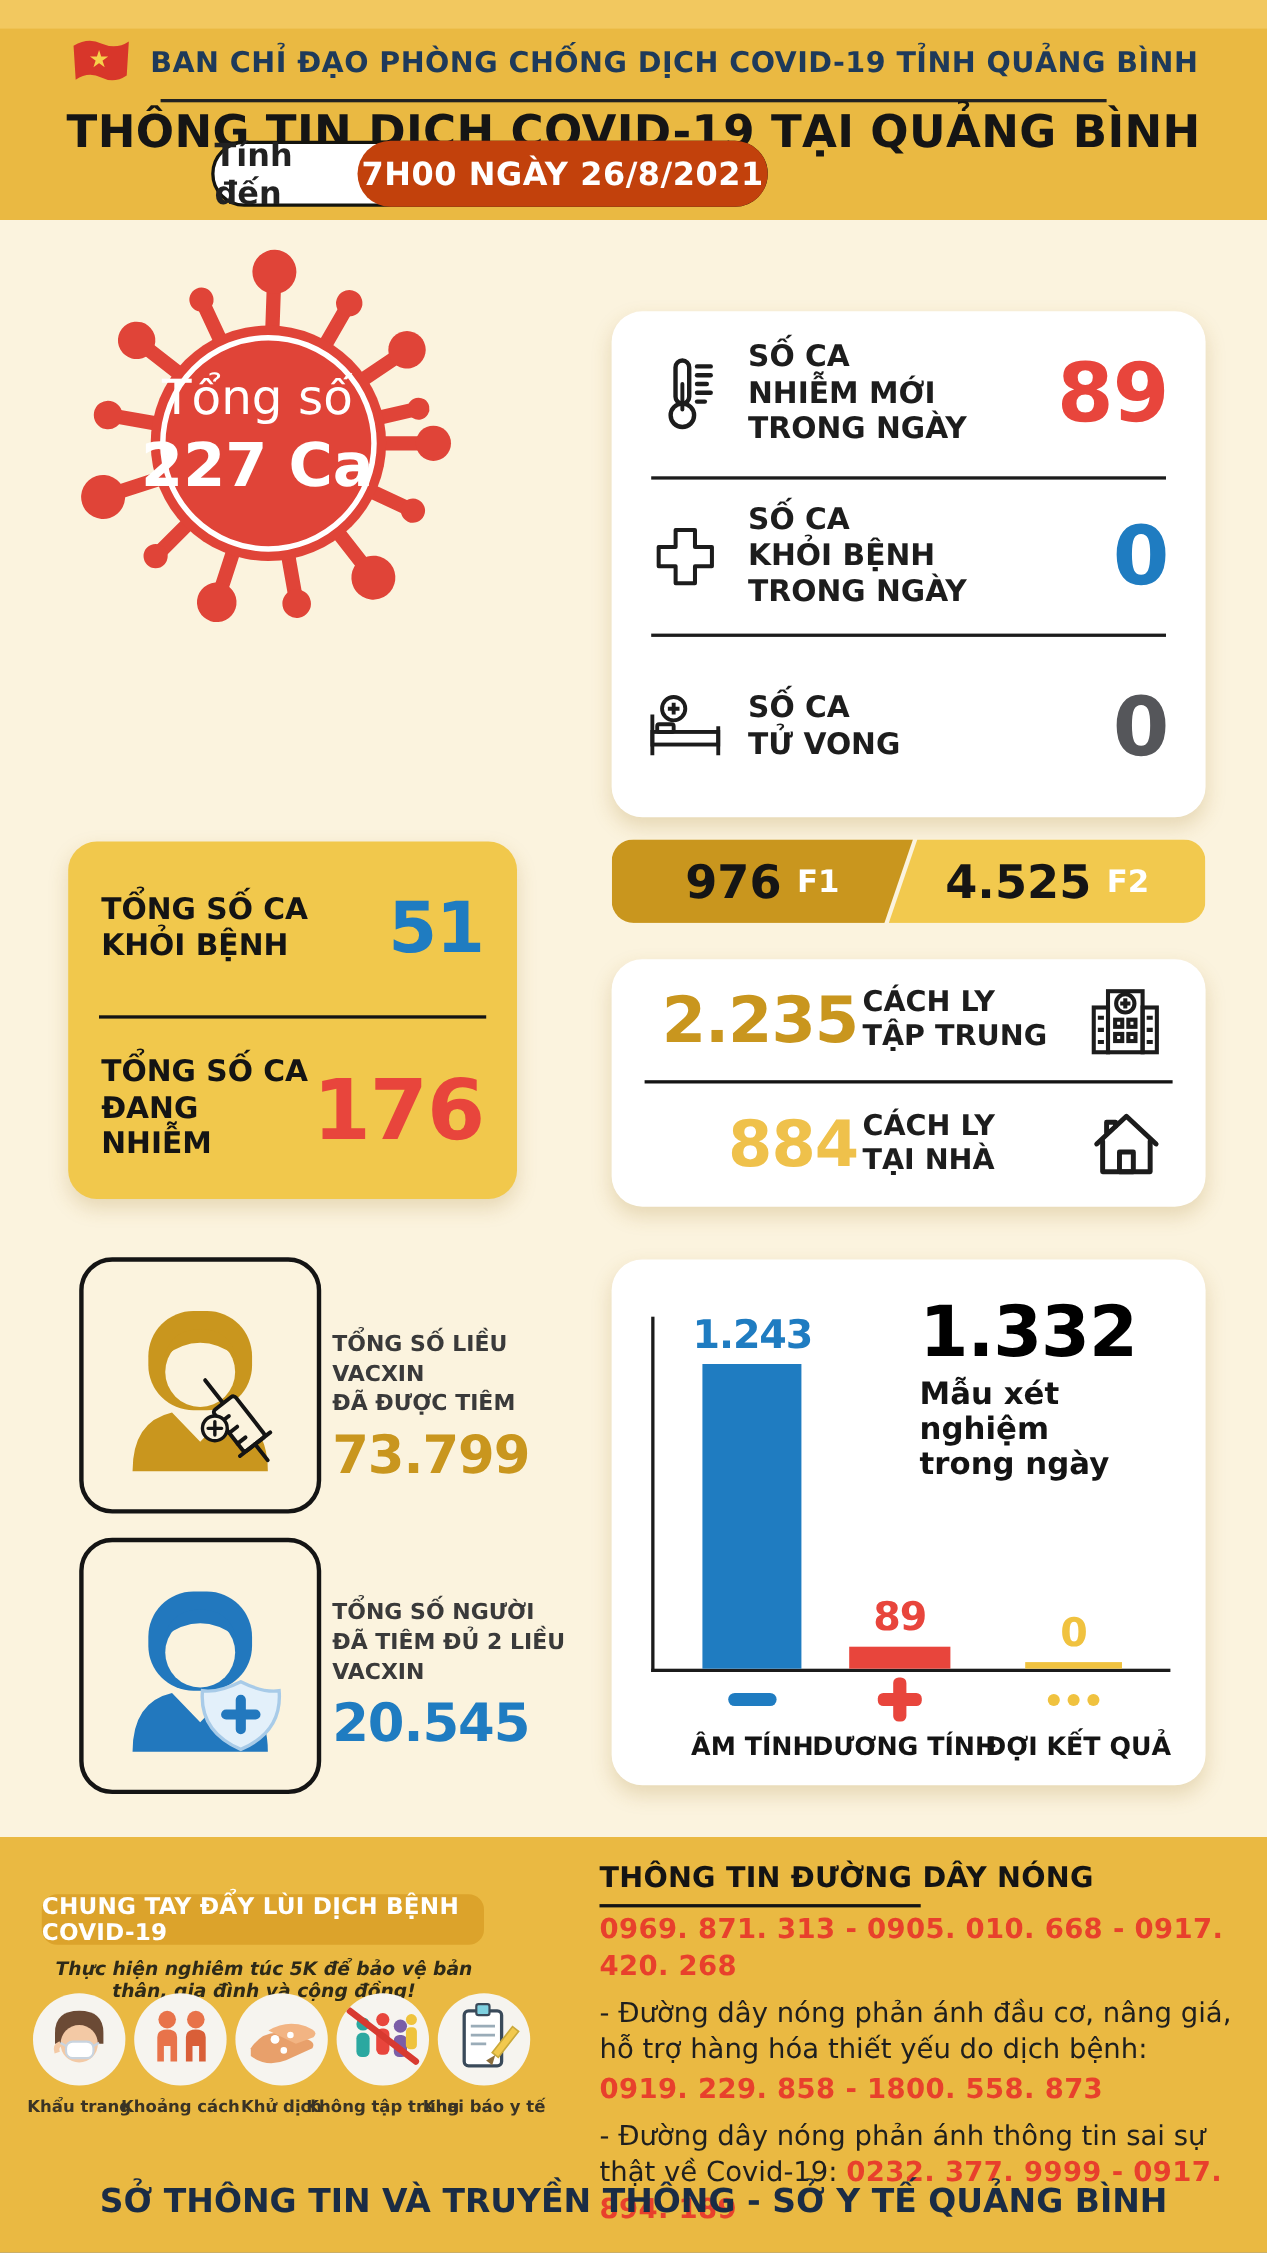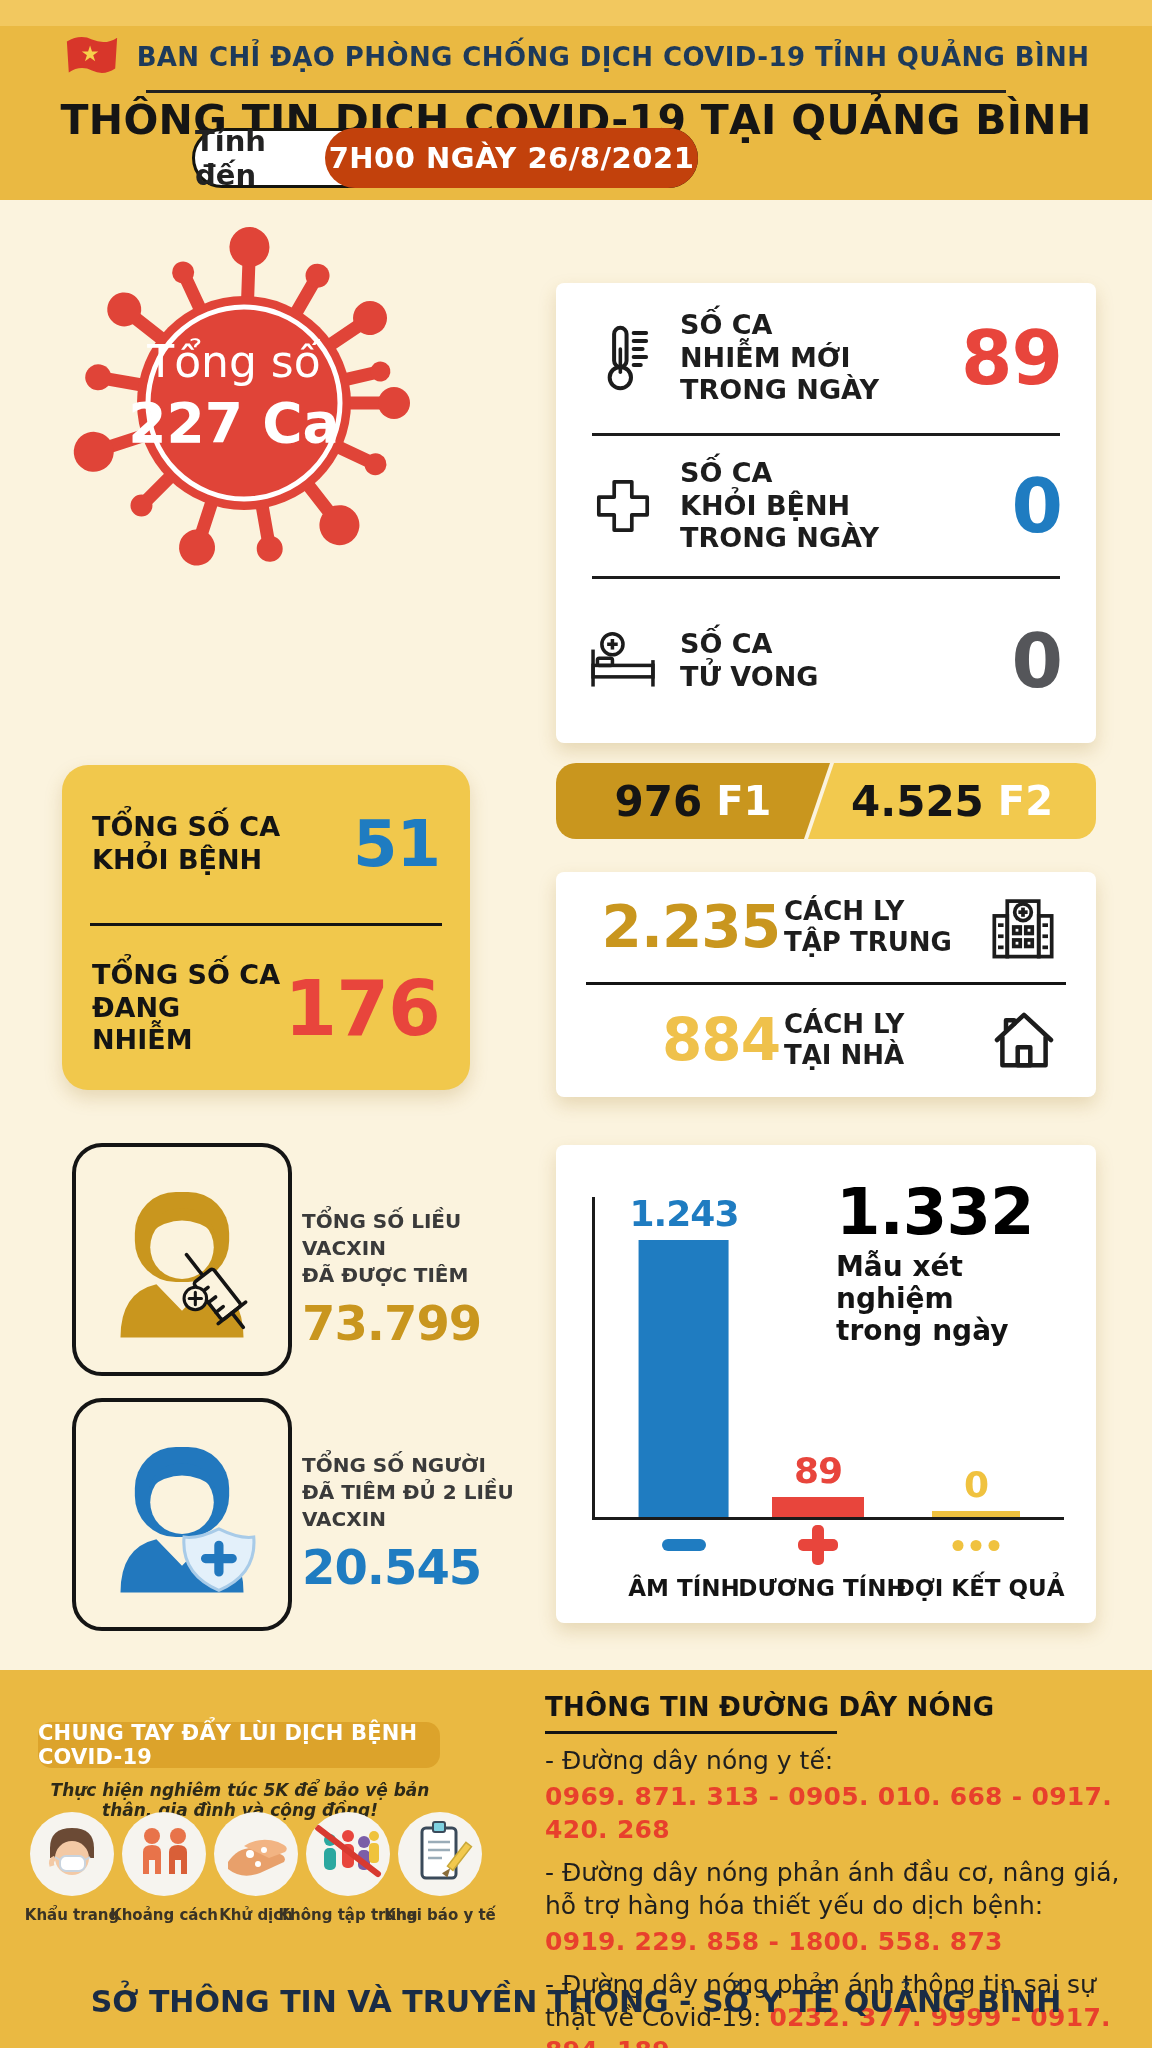--- a/index.html
+++ b/index.html
@@ -27,21 +27,21 @@
 
   
   .virus{position:absolute;left:44px;top:218px;width:380px;height:370px;}
   .spike line{stroke:#E04438;stroke-width:13;stroke-linecap:round;}
   .spike circle{fill:#E04438;}
   .virus-text{position:absolute;left:0;top:118px;width:100%;text-align:center;color:#fff;}
   .vt1{font-size:44px;font-weight:500;}
   .vt2{font-size:55px;font-weight:800;margin-top:4px;}
 
   
-  .card{position:absolute;background:#fff;border-radius:8px;box-shadow:0 8px 18px rgba(160,120,30,.22);}
+  .card{position:absolute;background:#fff;border-radius:28px;box-shadow:0 8px 18px rgba(160,120,30,.22);}
   .daily-card{left:556px;top:283px;width:540px;height:460px;}
   .d-row{display:flex;align-items:center;padding:0 34px 0 30px;}
   .d-row.r0{height:150px;}.d-row.r1{height:140px;}.d-row.r2{height:164px;}
   .d-div{height:3px;background:#1c1c1c;margin:0 36px;}
   .d-icon{flex:none;width:74px;display:flex;justify-content:center;}
   .d-label{margin-left:20px;font-size:27px;line-height:1.22;font-weight:800;color:#1d1d1d;}
   .d-value{margin-left:auto;font-size:74px;font-weight:800;letter-spacing:-1px;}
   .red{color:#E8453C;} .blue{color:#1F7CC1;} .gray{color:#55565A;} .goldnum{color:#C9961E;} .ltgold{color:#EFC14B;}
 
   .cum-card{position:absolute;left:62px;top:765px;width:408px;height:325px;background:#F1C84C;border-radius:26px;
@@ -51,21 +51,21 @@
   .c-div{height:3px;background:#141414;margin:0 28px;}
   .c-label{font-size:27px;line-height:1.22;font-weight:800;color:#141414;}
   .c-value{margin-left:auto;font-weight:800;letter-spacing:-1px;}
   .c-row.r0 .c-value{font-size:64px;} .c-row.r1 .c-value{font-size:76px;}
 
   .fbanner{position:absolute;left:556px;top:763px;width:540px;height:76px;border-radius:20px;overflow:hidden;background:#FBF3DE;}
   .fseg{position:absolute;top:0;bottom:0;display:flex;align-items:center;justify-content:center;gap:14px;}
   .fseg.f1{left:0;width:274px;background:#C9961E;clip-path:polygon(0 0,100% 0,calc(100% - 26px) 100%,0 100%);}
   .fseg.f2{left:252px;right:0;background:#F2C94E;clip-path:polygon(26px 0,100% 0,100% 100%,0 100%);}
   .fnum{font-size:42px;font-weight:800;color:#151515;}
-  .funit{font-size:40px;font-weight:800;color:#fff;}
+  .funit{font-size:28px;font-weight:800;color:#fff;}
 
   .quar-card{left:556px;top:872px;width:540px;height:225px;}
   .q-row{display:flex;align-items:center;padding:0 36px 0 28px;height:110px;}
   .q-div{height:3px;background:#141414;margin:0 30px;}
   .q-value{flex:none;width:196px;text-align:right;font-size:58px;font-weight:800;letter-spacing:-1px;}
   .q-label{margin-left:4px;font-size:26px;line-height:1.2;font-weight:800;color:#1d1d1d;}
   .q-icon{margin-left:auto;display:flex;}
 
   
   .vax-box{position:absolute;left:72px;width:212px;height:225px;border:4px solid #141414;border-radius:30px;
@@ -485,21 +485,20 @@
           </g>
         </svg>
       </div>
       <div class="k-label">Khai báo y tế</div>
     </div>
   </div>
 
   <div class="hotline">
     <div class="h-head">THÔNG TIN ĐƯỜNG DÂY NÓNG</div>
     <div class="h-underline"></div>
-    <p class="h-text">- Đường dây nóng y tế:</p>
     <p class="h-phone">0969. 871. 313   -   0905. 010. 668  -  0917. 420. 268</p>
     <p class="h-text">- Đường dây nóng phản ánh đầu cơ, nâng giá, hỗ trợ hàng hóa thiết yếu do dịch bệnh:</p>
     <p class="h-phone">0919. 229. 858  -  1800. 558. 873</p>
     <p class="h-text"><span>- Đường dây nóng phản ánh thông tin sai sự thật về Covid-19: </span><span class="h-phone-inline">0232. 377. 9999  -  0917. 894. 189</span></p>
   </div>
 
   <div class="footer">SỞ THÔNG TIN VÀ TRUYỀN THÔNG - SỞ Y TẾ QUẢNG BÌNH</div>
 </div>
 
 </body></html>

